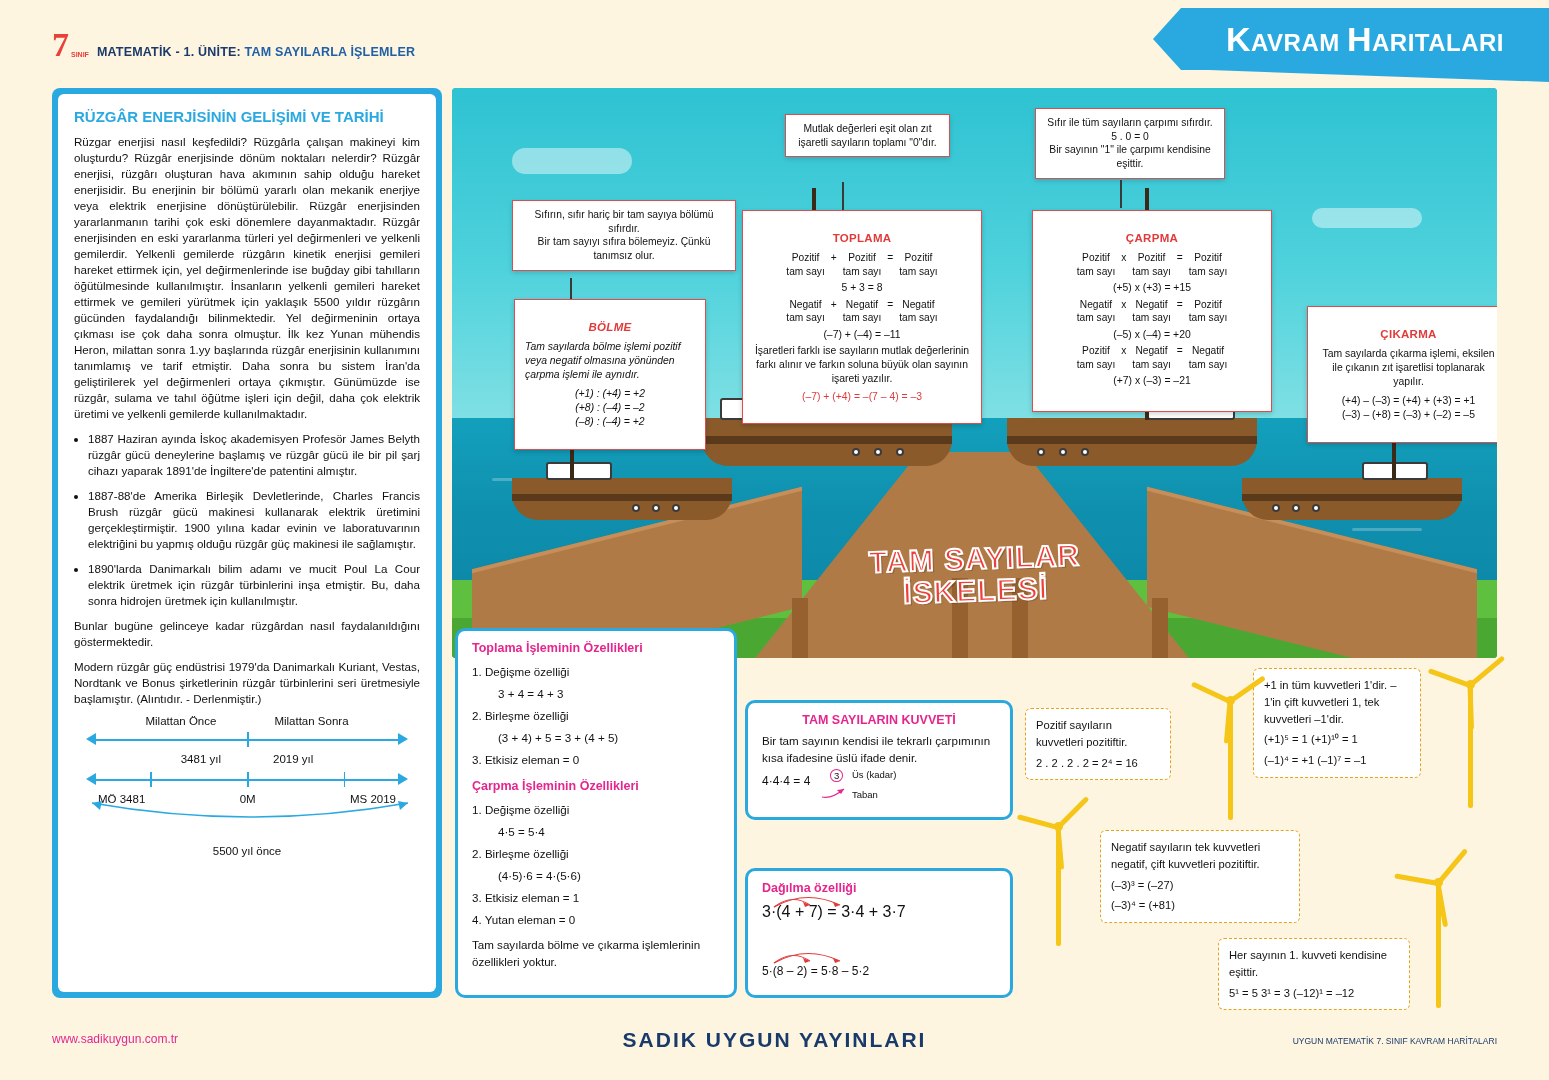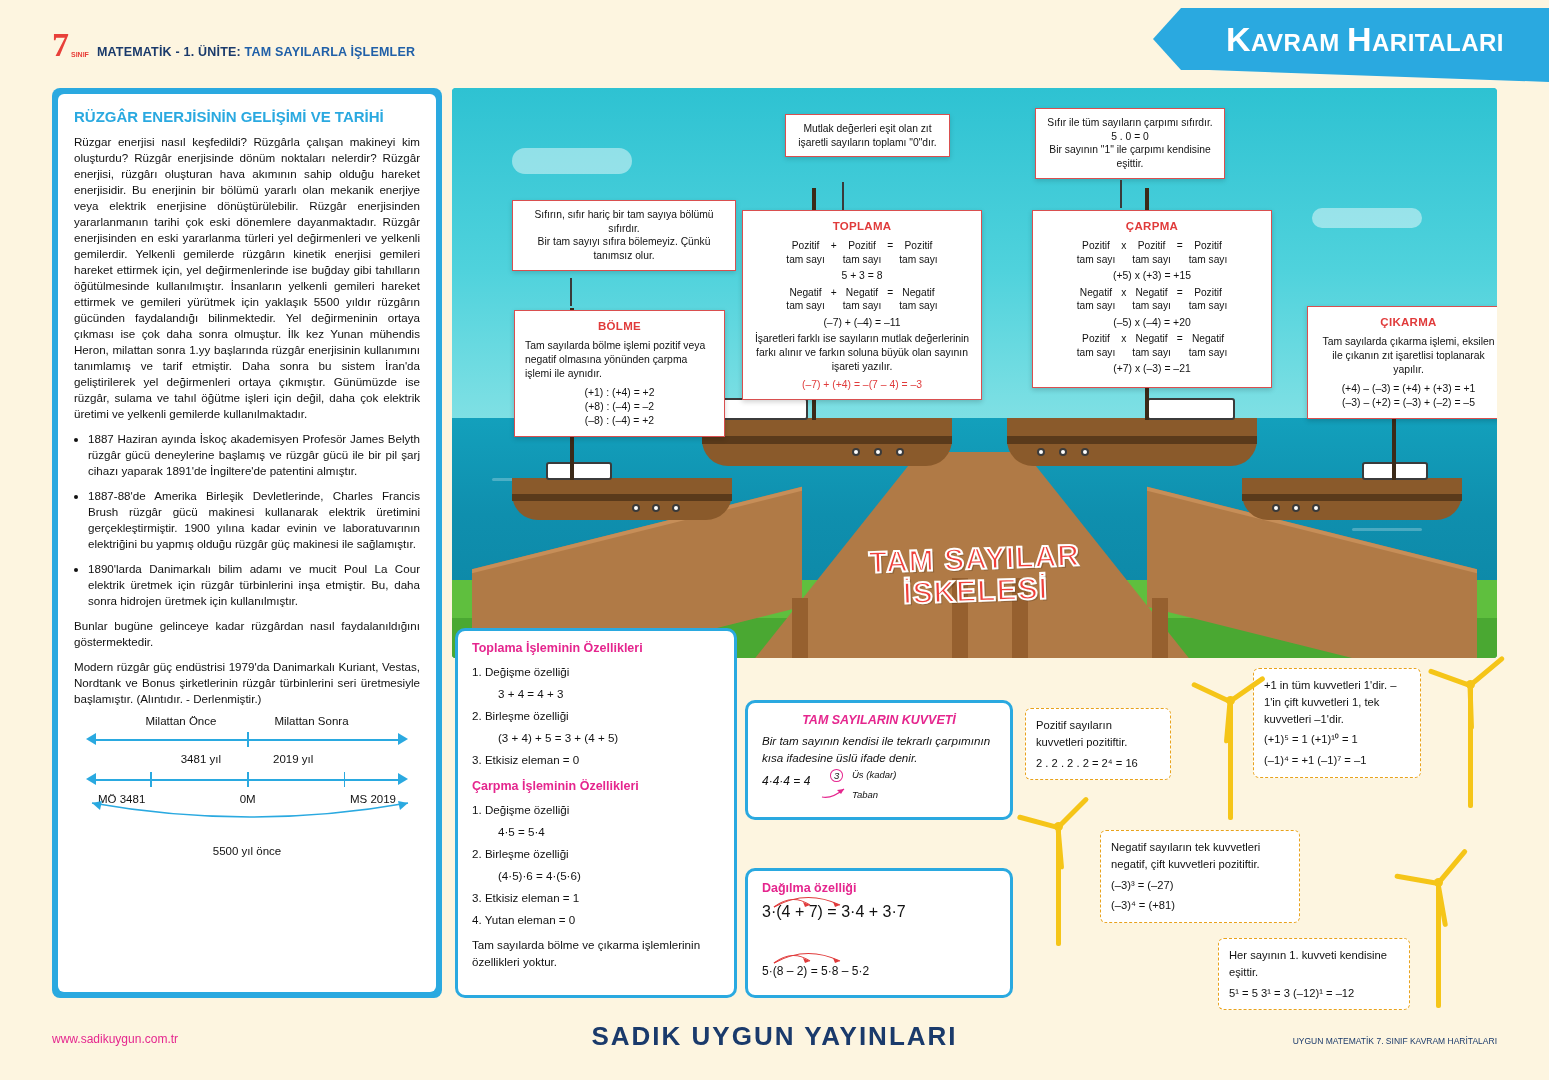--- a/index.html
+++ b/index.html
@@ -147,21 +147,21 @@
     background:#8a5a2b; border-radius:0 0 26px 26px; position:relative;
   }
   .cabin { position:absolute; background:#fff; border:2px solid #3b3b3b; border-radius:3px; }
   .stripe { position:absolute; background:#5a3a1b; }
   .porthole { width:8px;height:8px;border-radius:50%;border:2px solid #3b3b3b; background:#fff; position:absolute;}
   .mast { position:absolute; width:4px; background:#3b2a18; }
 
   
   .sail {
     position:absolute; background:#fff; border:1.5px solid #d94f4f;
-    padding:8px 10px; font-size:10.4px; line-height:1.32; color:#111;
+    padding:20px 10px; font-size:10.4px; line-height:1.32; color:#111;
     box-shadow:0 2px 5px rgba(0,0,0,.18);
   }
   .sail h4 { margin:0 0 5px 0; font-size:11.5px; color:#e03b3b; text-align:center; letter-spacing:.3px;}
   .sail .ctr { text-align:center; }
   .sail table { border-collapse:collapse; margin:0 auto; font-size:10.2px;}
   .sail table td { padding:0 3px; text-align:center; white-space:nowrap;}
   .red { color:#e03b3b; }
   .small-note { position:absolute; background:#fff; border:1.5px solid #d94f4f; padding:7px 9px;
     font-size:10.3px; line-height:1.33; text-align:center; color:#111; box-shadow:0 2px 5px rgba(0,0,0,.15); }
 
@@ -187,21 +187,21 @@
 
   
   .turbine { position:absolute; }
   .t-mast { position:absolute; background:#f5c518; width:5px; border-radius:2px;}
   .t-blade { position:absolute; background:#f5c518; border-radius:3px; transform-origin: 0 50%;}
   .t-hub { position:absolute; width:9px;height:9px;border-radius:50%;background:#f5c518;}
 
   
   .footer-center {
     position:absolute; left:0; right:0; bottom:28px; text-align:center;
-    font-size:26px; font-weight:bold; color:#1a3a6b; letter-spacing:2px;margin-top:20px;
+    font-size:21px; font-weight:bold; color:#1a3a6b; letter-spacing:2px;margin-top:20px;
   }
   .footer-left { position:absolute; left:52px; bottom:34px; font-size:12px; color:#e5268e;}
   .footer-right { position:absolute; right:52px; bottom:34px; font-size:8.5px; color:#1a3a6b;}
 </style>
 </head>
 <body>
 
 <div class="page">
 
   <div class="hdr-left">
@@ -351,21 +351,21 @@
     </div>
     <div class="small-note" style="left:583px; top:20px; width:190px;">
       <div style="white-space:pre-line;">Sıfır ile tüm sayıların çarpımı sıfırdır.
 5 . 0 = 0
 Bir sayının "1" ile çarpımı kendisine eşittir.</div>
     </div>
     <div class="connector" style="left:118px; top:190px; height:28px;"></div>
     <div class="connector" style="left:390px; top:94px; height:28px;"></div>
     <div class="connector" style="left:668px; top:92px; height:28px;"></div>
 
-    <div class="sail" style="left:62px; top:222px; width:211px;">
+    <div class="sail" style="left:62px; top:211px; width:192px;font-style:italic;">
       <h4>BÖLME</h4>
       <div>Tam sayılarda bölme işlemi pozitif veya negatif olmasına yönünden çarpma işlemi ile aynıdır.</div>
       <div class="ctr" style="margin-top:6px">(+1) : (+4) = +2</div>
       <div class="ctr">(+8) : (–4) = –2</div>
       <div class="ctr">(–8) : (–4) = +2</div>
     </div>
 
     <div class="sail" style="left:290px; top:122px; width:240px;">
       <h4>TOPLAMA</h4>
       <table>
@@ -468,21 +468,21 @@
       </tr>
           </tbody>
         </table>
       <div class="ctr" style="margin:3px 0">(+7) x (–3) =  –21</div>
     </div>
 
     <div class="sail" style="left:855px; top:218px; width:203px;">
       <h4>ÇIKARMA</h4>
       <div style="text-align:center">Tam sayılarda çıkarma işlemi, eksilen ile çıkanın zıt işaretlisi toplanarak yapılır.</div>
       <div class="ctr" style="margin-top:6px">(+4) – (–3) = (+4) + (+3) = +1</div>
-      <div class="ctr">(–3) – (+2) = (–3) + (–2) = –5</div>
+      <div class="ctr">(–3) – (+8) = (–3) + (–2) = –5</div>
     </div>
   </div>
 
   <div class="box" style="left:455px; top:628px; width:282px; height:370px;">
     <h3 class="pink">Toplama İşleminin Özellikleri</h3>
     <div>
       <div style="font-size:11.6px;line-height:1.9">1. Değişme özelliği</div>
       <div class="indent" style="font-size:11.6px;line-height:1.9">3 + 4 = 4 + 3</div>
       <div style="font-size:11.6px;line-height:1.9">2. Birleşme özelliği</div>
       <div class="indent" style="font-size:11.6px;line-height:1.9">(3 + 4) + 5 = 3 + (4 + 5)</div>
@@ -493,21 +493,21 @@
       <div style="font-size:11.6px;line-height:1.9">1. Değişme özelliği</div>
       <div class="indent" style="font-size:11.6px;line-height:1.9">4·5 = 5·4</div>
       <div style="font-size:11.6px;line-height:1.9">2. Birleşme özelliği</div>
       <div class="indent" style="font-size:11.6px;line-height:1.9">(4·5)·6 = 4·(5·6)</div>
       <div style="font-size:11.6px;line-height:1.9">3. Etkisiz eleman = 1</div>
       <div style="font-size:11.6px;line-height:1.9">4. Yutan eleman = 0</div>
     </div>
     <p style="margin-top:6px">Tam sayılarda bölme ve çıkarma işlemlerinin özellikleri yoktur.</p>
   </div>
 
-  <div class="box" style="left:745px; top:700px; width:268px; height:120px;font-style:italic;">
+  <div class="box" style="left:745px; top:700px; width:268px; height:120px;">
     <h3 class="pink" style="text-align:center">TAM SAYILARIN KUVVETİ</h3>
     <p>Bir tam sayının kendisi ile tekrarlı çarpımının kısa ifadesine üslü ifade denir.</p>
     <div style="position:relative; height:38px;">
       <span style="font-size:12px">4·4·4 = 4</span>
       <span style="position:absolute; left:68px; top:-2px; font-size:9.5px; border:1px solid #e5268e; border-radius:50%; padding:0 3px;">3</span>
       <span style="position:absolute; left:90px; top:-2px; font-size:9.5px;">Üs (kadar)</span>
       <span style="position:absolute; left:90px; top:18px; font-size:9.5px;">Taban</span>
       <svg style="position:absolute; left:56px; top:4px;" width="40" height="30">
         <path d="M4,22 Q14,24 26,14" stroke="#e5268e" stroke-width="1.2" fill="none"></path>
         <polygon points="26,14 19,15 23,19" fill="#e5268e"></polygon>

